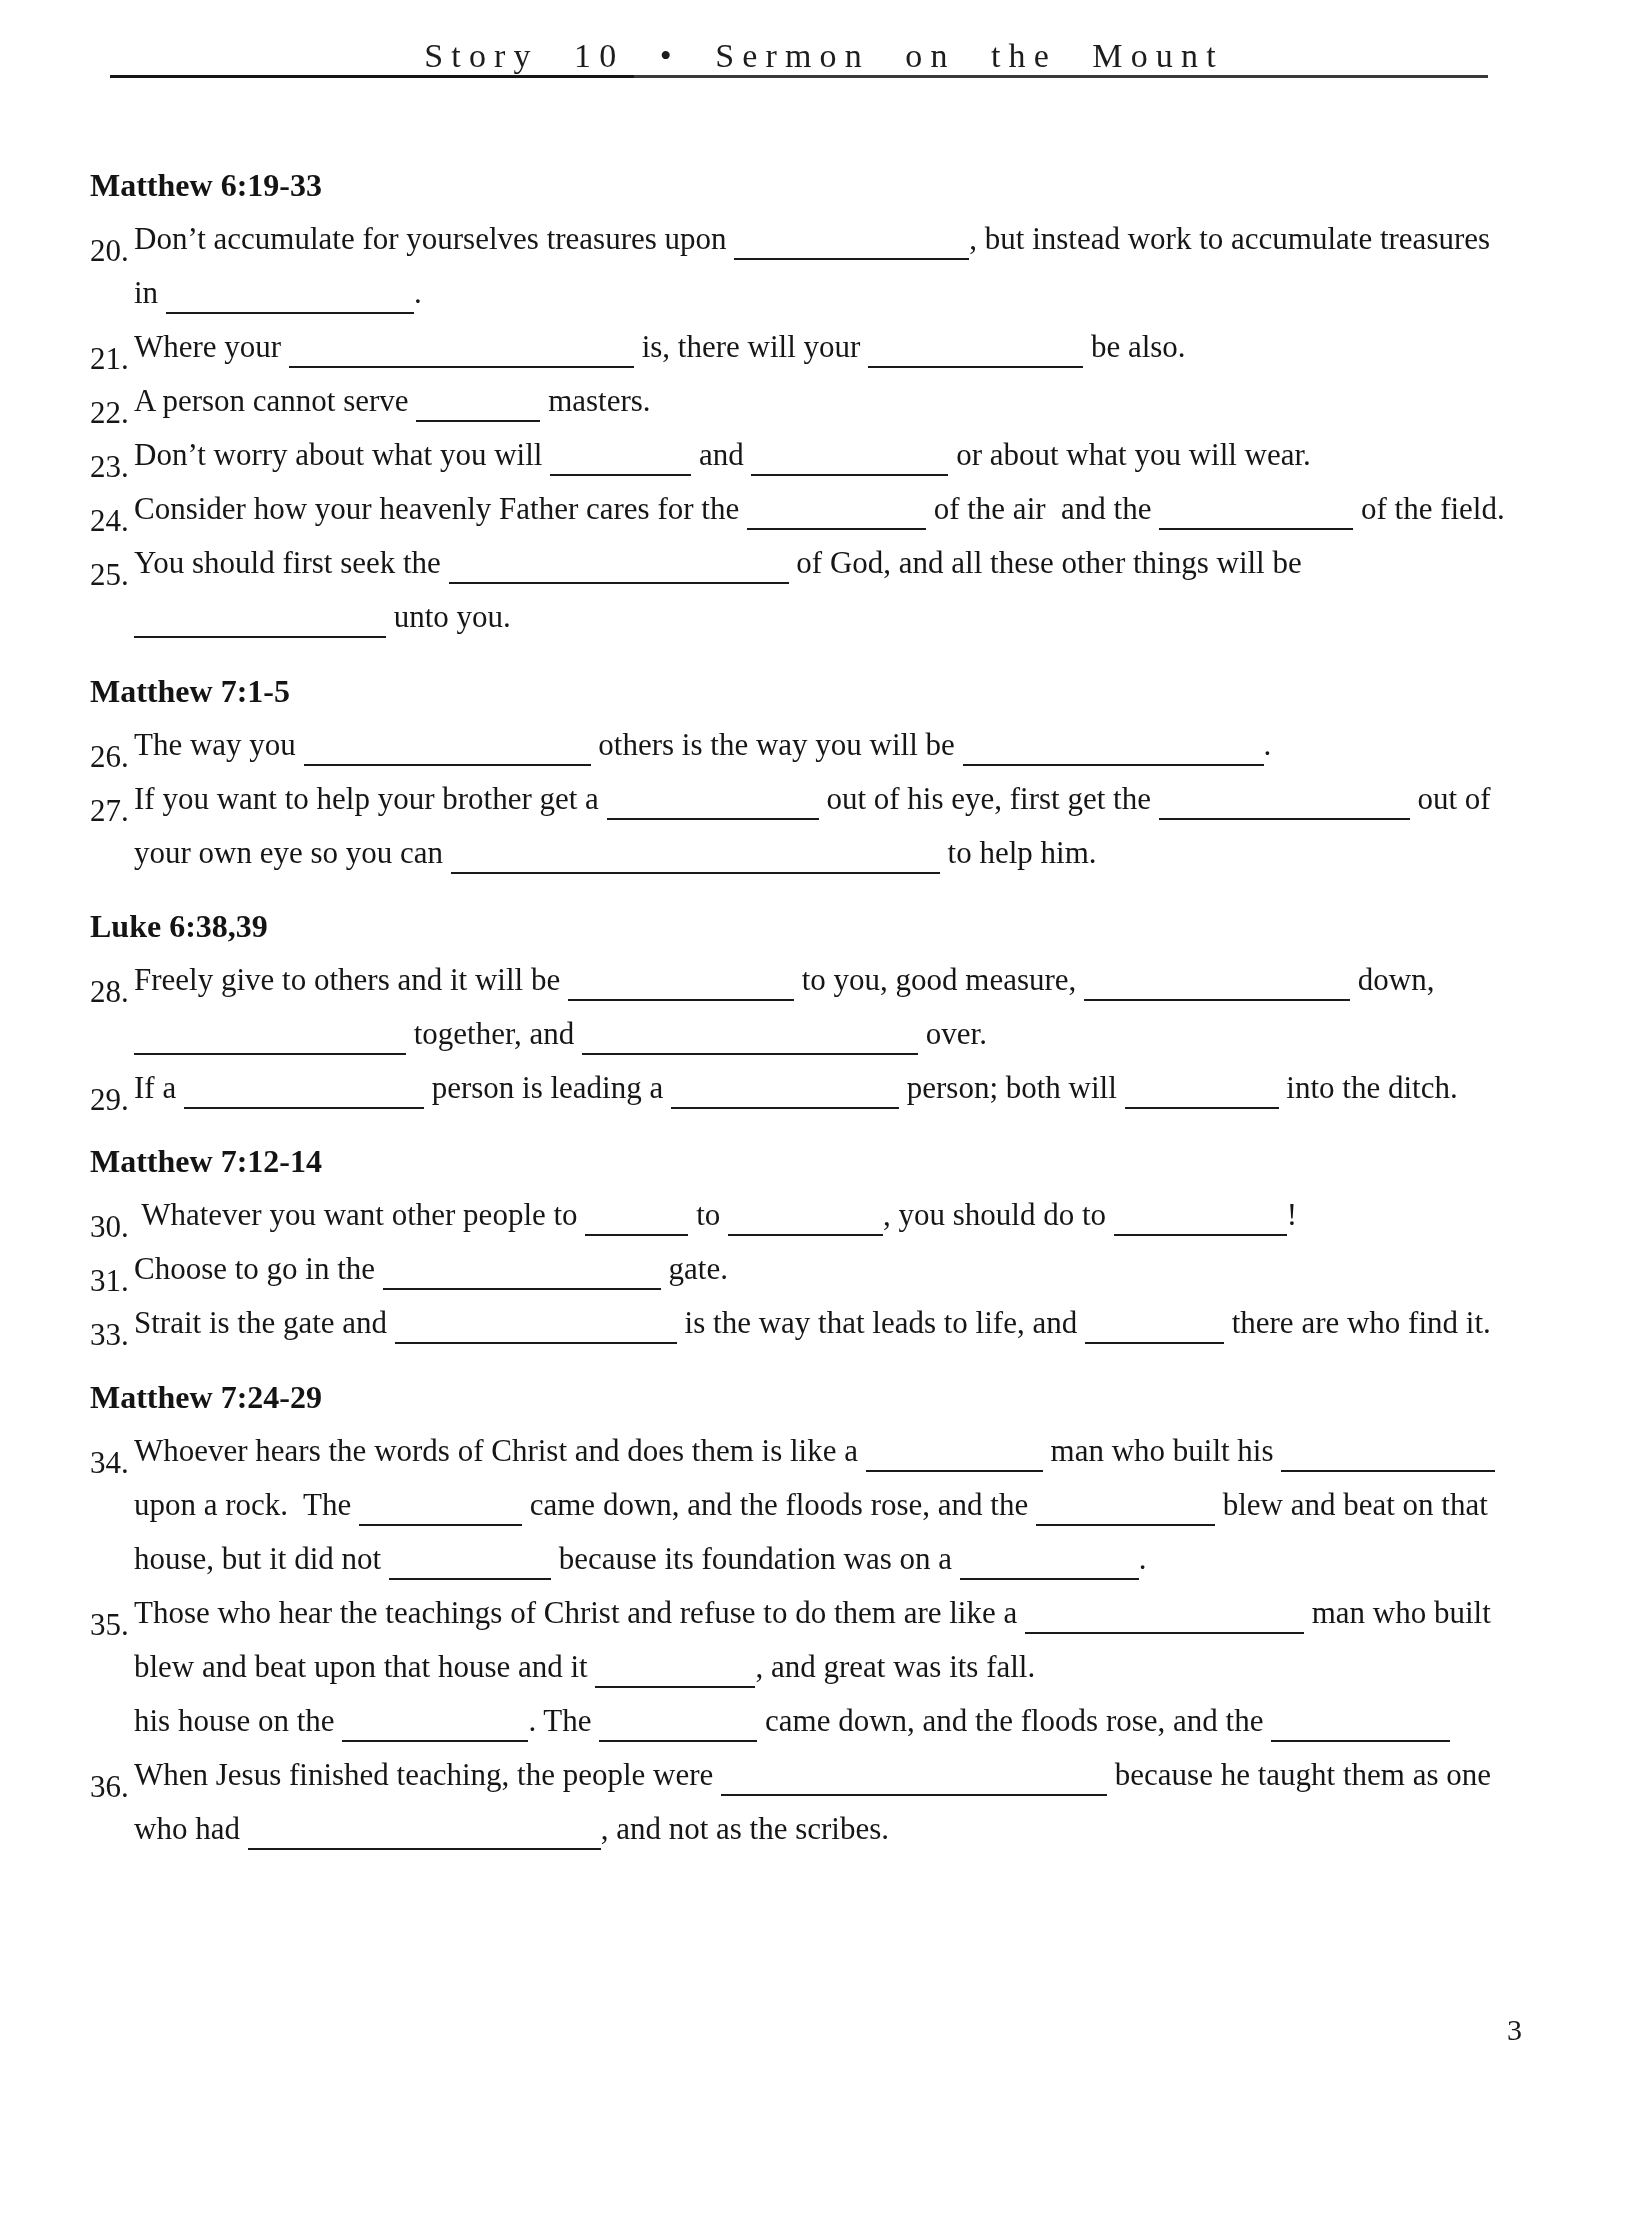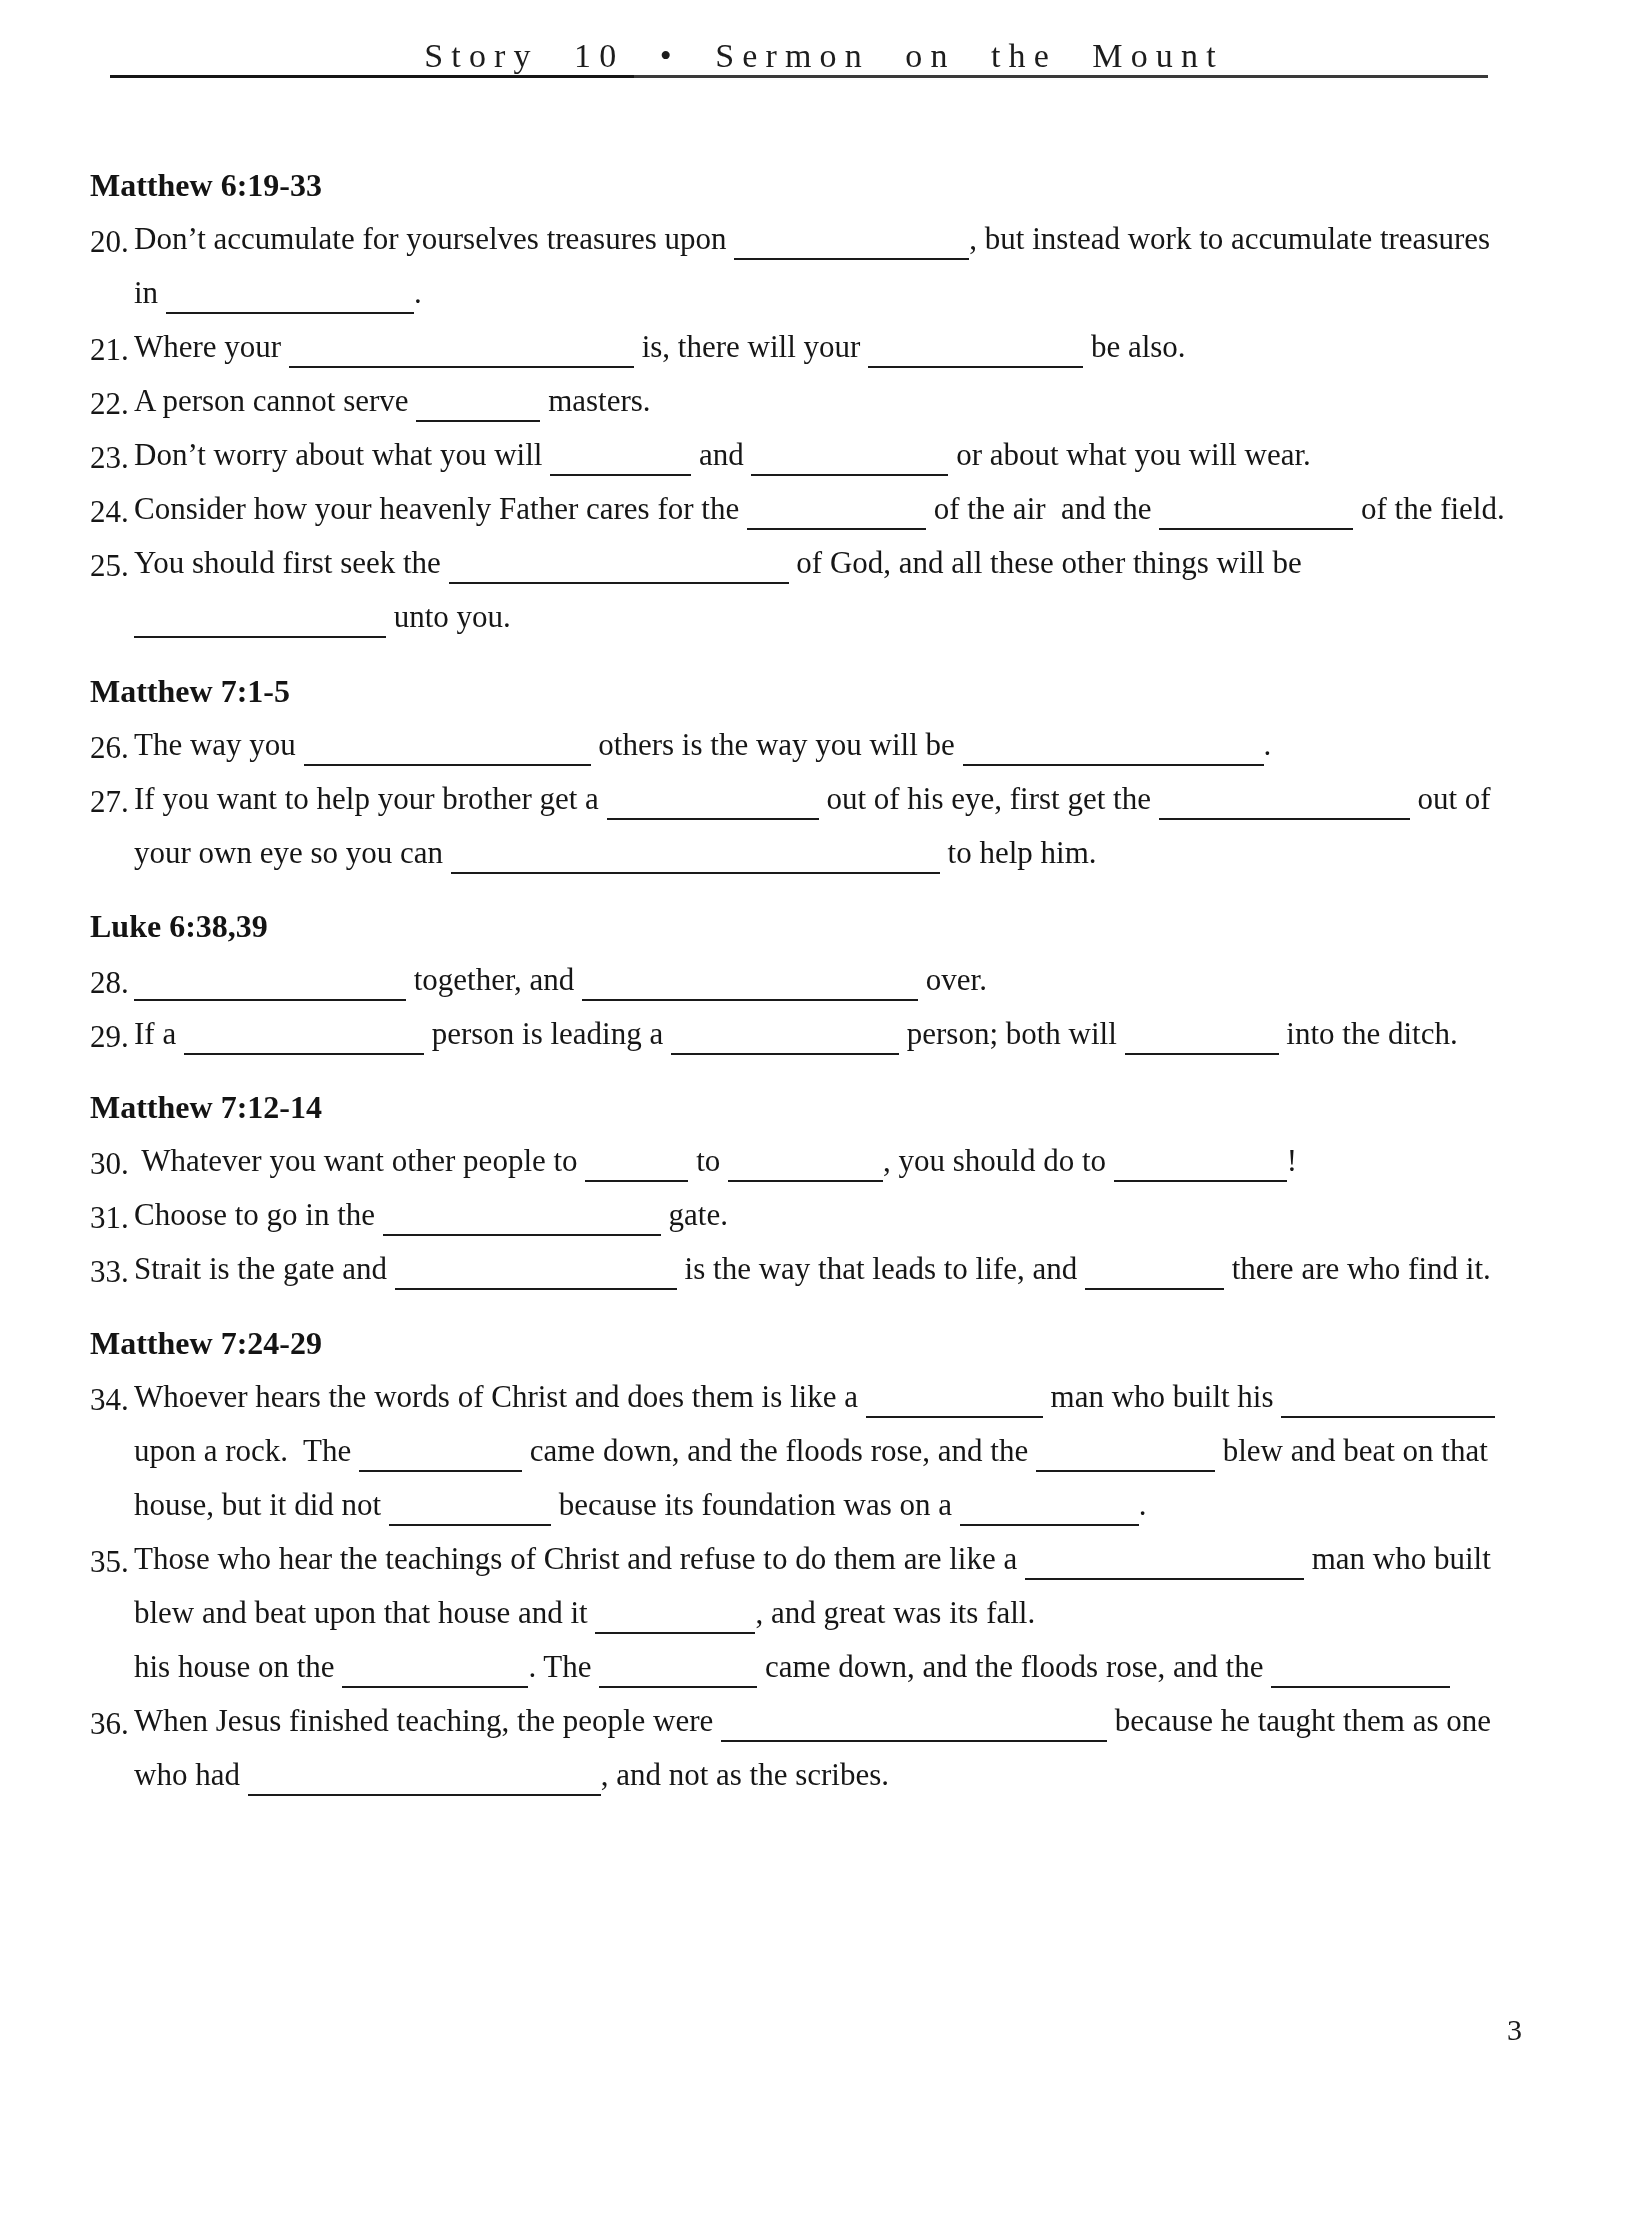--- a/index.html
+++ b/index.html
@@ -37,21 +37,21 @@
     line-height:54px;
     color:#141414;
   }
   .question{
     position:relative;
     padding-left:44px;
     font-size:31px;
     color:#161616;
   }
   .qnum{
-    position:absolute;left:0;top:3px;
+    position:absolute;left:0;top:12px;
     line-height:54px;
     text-align:right;
   }
   .qline{
     line-height:54px;
     white-space:pre;
   }
   .blank{
     display:inline-block;
     height:34px;
@@ -113,20 +113,21 @@
       <div class="question">
         <span class="qnum">27.</span>
         <div class="qline"><span class="qtext">If you want to help your brother get a </span><span class="blank" style="width: 212px;"></span><span class="qtext"> out of his eye, first get the </span><span class="blank" style="width: 251px;"></span><span class="qtext"> out of</span></div>
         <div class="qline"><span class="qtext">your own eye so you can </span><span class="blank" style="width: 489px;"></span><span class="qtext"> to help him.</span></div>
       </div>
     </section>
     <section class="section">
       <div class="section-heading">Luke 6:38,39</div>
       <div class="question">
         <span class="qnum">28.</span>
+        <div class="qline"><span class="qtext">Freely give to others and it will be </span><span class="blank" style="width: 226px;"></span><span class="qtext"> to you, good measure, </span><span class="blank" style="width: 266px;"></span><span class="qtext"> down,</span></div>
         <div class="qline"><span class="blank" style="width: 272px;"></span><span class="qtext"> together, and </span><span class="blank" style="width: 336px;"></span><span class="qtext"> over.</span></div>
       </div>
       <div class="question">
         <span class="qnum">29.</span>
         <div class="qline"><span class="qtext">If a </span><span class="blank" style="width: 240px;"></span><span class="qtext"> person is leading a </span><span class="blank" style="width: 228px;"></span><span class="qtext"> person; both will </span><span class="blank" style="width: 154px;"></span><span class="qtext"> into the ditch.</span></div>
       </div>
     </section>
     <section class="section">
       <div class="section-heading">Matthew 7:12-14</div>
       <div class="question">

